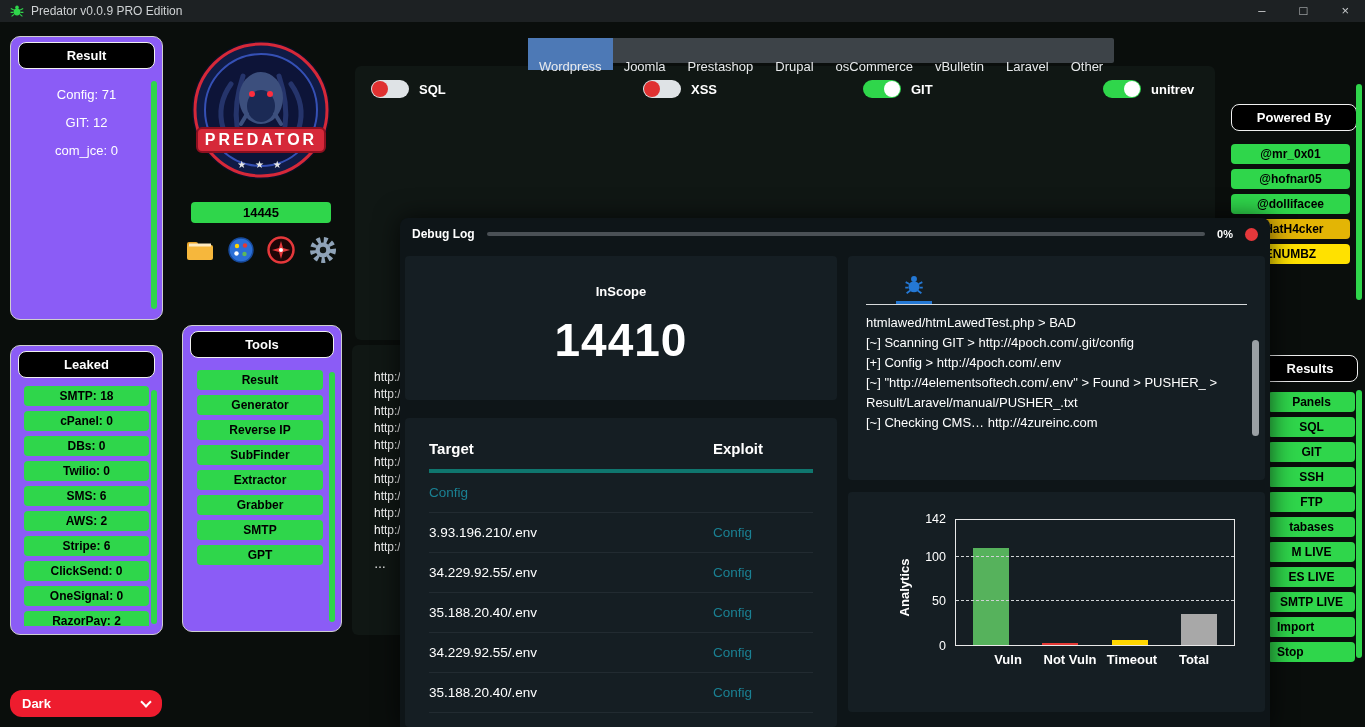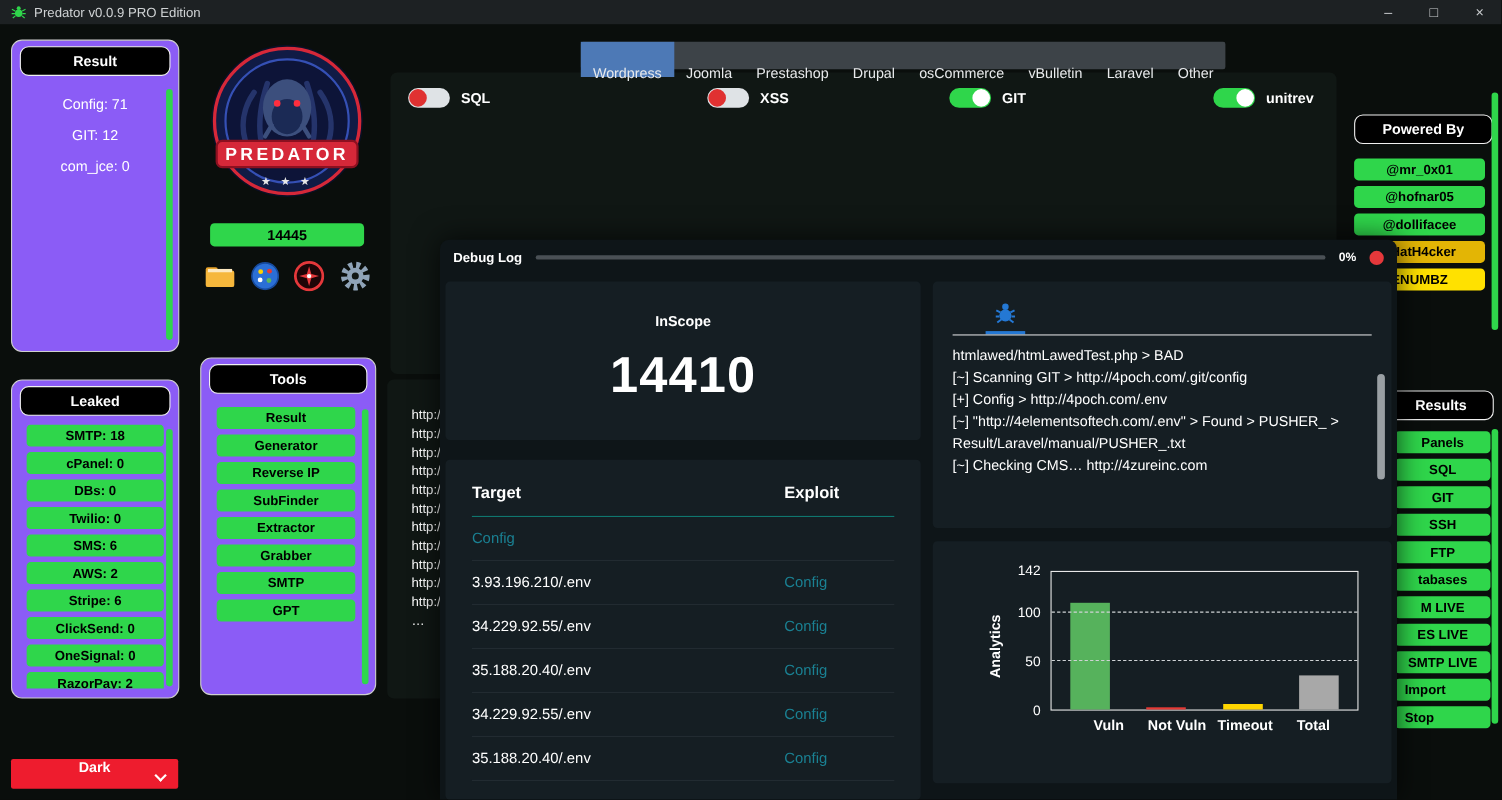--- a/index.html
+++ b/index.html
@@ -39,22 +39,22 @@
   .result-panel { left: 10px; top: 36px; width: 153px; height: 284px; }
   .result-panel .pill, .leaked-panel .pill, .tools-panel .pill { margin: 5px 7px 0 7px; }
   .result-items { margin-top: 12px; text-align: center; font-size: 13px; }
   .result-line { line-height: 28px; }
 
   .leaked-panel { left: 10px; top: 345px; width: 153px; height: 290px; }
   .leaked-items { margin: 8px 13px 0 13px; height: 240px; overflow: hidden; }
 
   .theme-select {
     position: absolute; left: 10px; top: 690px; width: 152px; height: 27px;
-    background: #ee1c2e; border-radius: 2px; display: flex; align-items: center;
-    padding: 0 12px; font-size: 13px; font-weight: 700; cursor: pointer; flex-direction: column;
+    background: #ee1c2e; border-radius: 12px; display: flex; align-items: center;
+    padding: 0 12px; font-size: 13px; font-weight: 700; cursor: pointer;
   }
   .chev { width: 8px; height: 8px; border-right: 2px solid #fff; border-bottom: 2px solid #fff; transform: rotate(45deg); margin-left: auto; margin-top: -4px; }
 
   
   .logo-col { position: absolute; left: 188px; top: 36px; width: 146px; text-align: center; }
   .count-btn {
     display: block; width: 140px; margin: 10px auto 0 auto; background: #2fd64b; color: #000;
     font-weight: 700; font-size: 13px; padding: 3px 0; border: none; border-radius: 4px; cursor: pointer;
     font-family: "Liberation Sans", sans-serif;
   }
@@ -103,21 +103,21 @@
   .progress-track { flex: 1; height: 4px; background: #4a5055; border-radius: 2px; }
   .progress-pct { font-size: 11px; font-weight: 700; }
   .rec-dot { width: 13px; height: 13px; border-radius: 50%; background: #e5383b; cursor: pointer; }
 
   .card { position: absolute; background: #151e23; border-radius: 4px; }
   .inscope-card { left: 5px; top: 38px; width: 432px; height: 144px; text-align: center; }
   .inscope-label { font-size: 13px; font-weight: 700; margin-top: 28px; }
   .inscope-value { font-size: 46px; font-weight: 700; margin-top: 14px; letter-spacing: 1px; }
 
   .table-card { left: 5px; top: 200px; width: 432px; height: 309px; padding: 0 24px; }
-  .thead { display: flex; padding: 22px 0 12px 0; font-size: 15px; font-weight: 700; border-bottom: 1px solid #0f766e; }
+  .thead { display: flex; padding: 22px 0 12px 0; font-size: 15px; font-weight: 700; border-bottom: 4px solid #0f766e; }
   .col-target { flex: 1; }
   .col-exploit { width: 100px; }
   .trow { display: flex; padding: 12px 0; font-size: 13.5px; border-bottom: 1px solid #222b31; align-items: center; }
   .link { color: #1a8193; cursor: pointer; }
 
   .log-card { left: 448px; top: 38px; width: 417px; height: 224px; padding: 0 18px; }
   .bug-wrap { margin: 16px 0 0 30px; width: 36px; padding-bottom: 5px; border-bottom: 3px solid #2478d4; display: flex; justify-content: center; }
   .log-divider { height: 1px; background: #d7dadb; margin-top: 0; }
   .log-lines { margin-top: 8px; padding-right: 22px; font-size: 13px; line-height: 20px; }
   .log-scroll { position: absolute; right: 6px; top: 84px; height: 96px; width: 7px; background: #9aa0a4; border-radius: 4px; cursor: pointer; }

